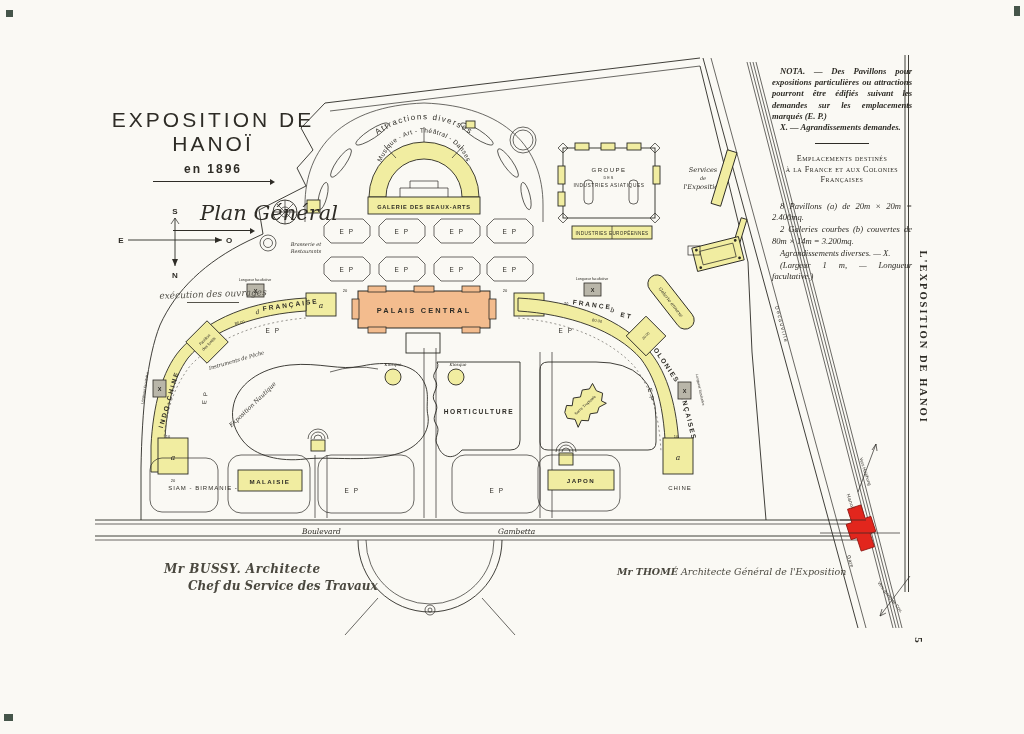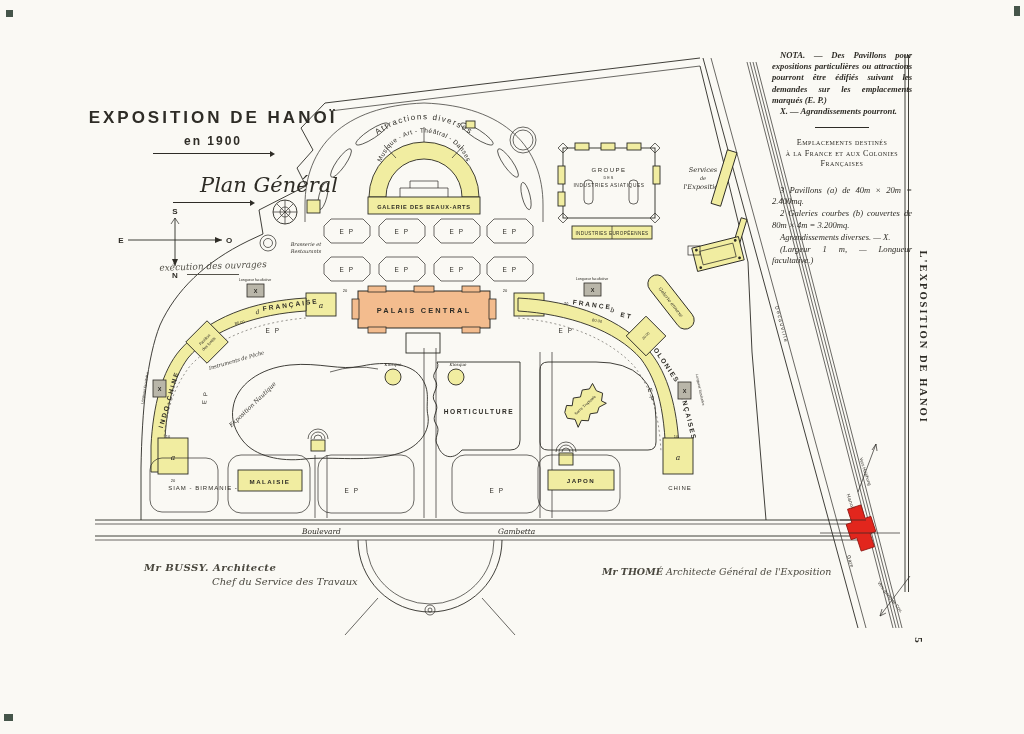--- a/index.html
+++ b/index.html
@@ -10,42 +10,42 @@
   .ctr{text-anchor:middle;}
   .it{font-family:"DejaVu Serif",serif;font-style:italic;}
   .thin{stroke:#2b2a25;stroke-width:0.9;fill:none;}
   .thin2{stroke:#2b2a25;stroke-width:0.7;fill:none;}
   .yel{fill:#f1eda1;stroke:#2b2a25;stroke-width:0.9;}
   .dash{stroke:#55534b;stroke-width:0.6;fill:none;stroke-dasharray:2,2.6;}
   .hatch{fill:#b9b6a9;stroke:#2b2a25;stroke-width:0.8;}
   
   .abs{position:absolute;}
   #titleblock{left:88px;top:108px;width:250px;text-align:center;}
-  #titleblock .t1{font-size:17px;font-weight:bold;letter-spacing:3px;}
+  #titleblock .t1{font-size:21px;font-weight:normal;letter-spacing:3px;}
   #titleblock .t2{font-size:12px;font-weight:bold;letter-spacing:2px;margin-top:6px;}
   .rule{height:1px;background:#2e2c26;margin:5px auto;position:relative;}
   .rule i{position:absolute;right:-2px;top:-2.5px;width:0;height:0;border-left:5px solid #2e2c26;
           border-top:3px solid transparent;border-bottom:3px solid transparent;}
   #titleblock .t3{font-family:"DejaVu Serif",serif;font-style:italic;font-size:21px;margin-top:19px;text-align:right;}
   #titleblock .t4{font-family:"DejaVu Serif",serif;font-style:italic;font-size:12px;margin-top:6px;}
   #titleblock .t5{font-family:"DejaVu Serif",serif;font-style:italic;font-size:9px;color:#55534b;margin-top:58px;
                   transform:rotate(-2deg);}
   #titleblock .t5line{width:52px;height:1px;background:#55534b;margin:3px auto 0 auto;}
-  #nota{left:772px;top:50px;width:140px;font-family:"Liberation Serif",serif;font-size:8.6px;
+  #nota{left:772px;top:66px;width:140px;font-family:"Liberation Serif",serif;font-size:8.6px;
         line-height:1.3;text-align:justify;}
   #nota .p{font-style:italic;font-weight:bold;text-indent:8px;}
   #nota .hr{width:54px;height:1px;background:#2e2c26;margin:10px auto;}
   #nota .sc{font-variant:small-caps;text-align:center;font-weight:normal;letter-spacing:0.5px;font-size:8.2px;}
   #nota .sp{font-style:italic;text-indent:8px;margin-top:1px;}
   #nota .gap{height:14px;}
-  #sigL{left:144px;top:562px;font-family:"DejaVu Serif",serif;font-style:italic;font-size:10px;color:#4a483f;}
+  #sigL{left:164px;top:562px;font-family:"DejaVu Serif",serif;font-style:italic;font-size:12px;color:#4a483f;}
   #sigL .s1{font-weight:bold;letter-spacing:0.5px;}
-  #sigL .s2{margin-left:68px;margin-top:3px;}
+  #sigL .s2{margin-left:24px;margin-top:3px;font-weight:bold;}
   #sigR{left:602px;top:566px;font-family:"DejaVu Serif",serif;font-style:italic;font-size:9.5px;color:#4a483f;}
-  #sigR b{font-weight:bold;}
+  #sigR b{font-weight:bold;margin-left:15px;}
   #sidetitle{left:858px;top:310px;width:130px;transform:rotate(90deg);transform-origin:center;
              font-family:"Liberation Serif",serif;font-weight:bold;font-size:10.5px;letter-spacing:2px;
              text-align:center;white-space:nowrap;}
   #pagenum{left:916px;top:634px;transform:rotate(90deg);font-family:"Liberation Serif",serif;
            font-weight:bold;font-size:11px;}
   .mark{position:absolute;background:#24382c;opacity:0.85;}
 </style>
 </head>
 <body>
 
@@ -379,41 +379,41 @@
       <text class="lbl ctr" x="229" y="243" font-size="8" font-weight="bold">O</text>
     </g>
 
     <g>
       <path class="thin" d="M905,55 V592 M908.5,55 V592"></path>
     </g>
   </svg>
 
   <div id="titleblock" class="abs">
     <div class="t1">EXPOSITION DE HANOÏ</div>
-    <div class="t2">en 1900</div>
+    <div class="t2">en 1896</div>
     <div class="rule" style="width:120px;">
         <i></i>
       </div>
     <div class="t3">Plan Général</div>
     <div class="rule" style="width:80px;">
         <i></i>
       </div>
     <div class="t5">exécution des ouvrages</div>
     <div class="t5line"></div>
   </div>
 
   <div id="nota" class="abs">
     <div class="p">NOTA. — Des Pavillons pour expositions particulières ou attractions pourront être édifiés suivant les demandes sur les emplacements marqués (E. P.)</div>
-    <div class="p">X. — Agrandissements pourront.</div>
+    <div class="p">X. — Agrandissements demandes.</div>
     <div class="hr"></div>
     <div class="sc">Emplacements destinés</div>
     <div class="sc">à la France et aux Colonies Françaises</div>
     <div class="gap"></div>
-    <div class="sp">3 Pavillons (a) de 40m × 20m = 2.400mq.</div>
-    <div class="sp">2 Galeries courbes (b) couvertes de 80m × 4m = 3.200mq.</div>
+    <div class="sp">8 Pavillons (a) de 20m × 20m = 2.400mq.</div>
+    <div class="sp">2 Galeries courbes (b) couvertes de 80m × 14m = 3.200mq.</div>
     <div class="sp">Agrandissements diverses. — X.</div>
     <div class="sp">(Largeur 1 m, — Longueur facultative.)</div>
   </div>
 
   <div id="sigL" class="abs">
     <div class="s1">Mr BUSSY. Architecte</div>
     <div class="s2">Chef du Service des Travaux</div>
   </div>
 
   <div id="sigR" class="abs">

